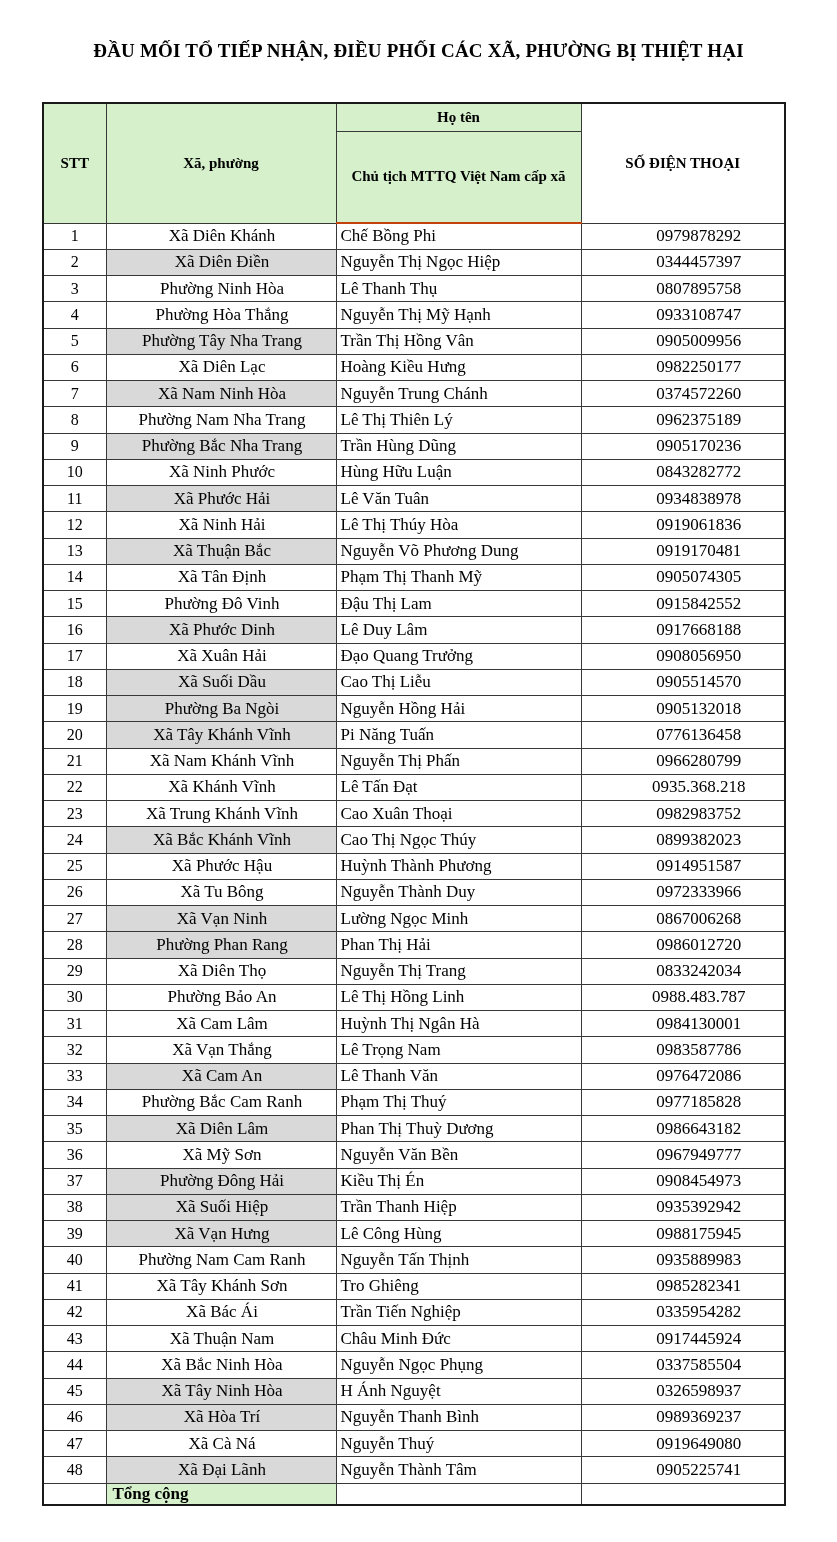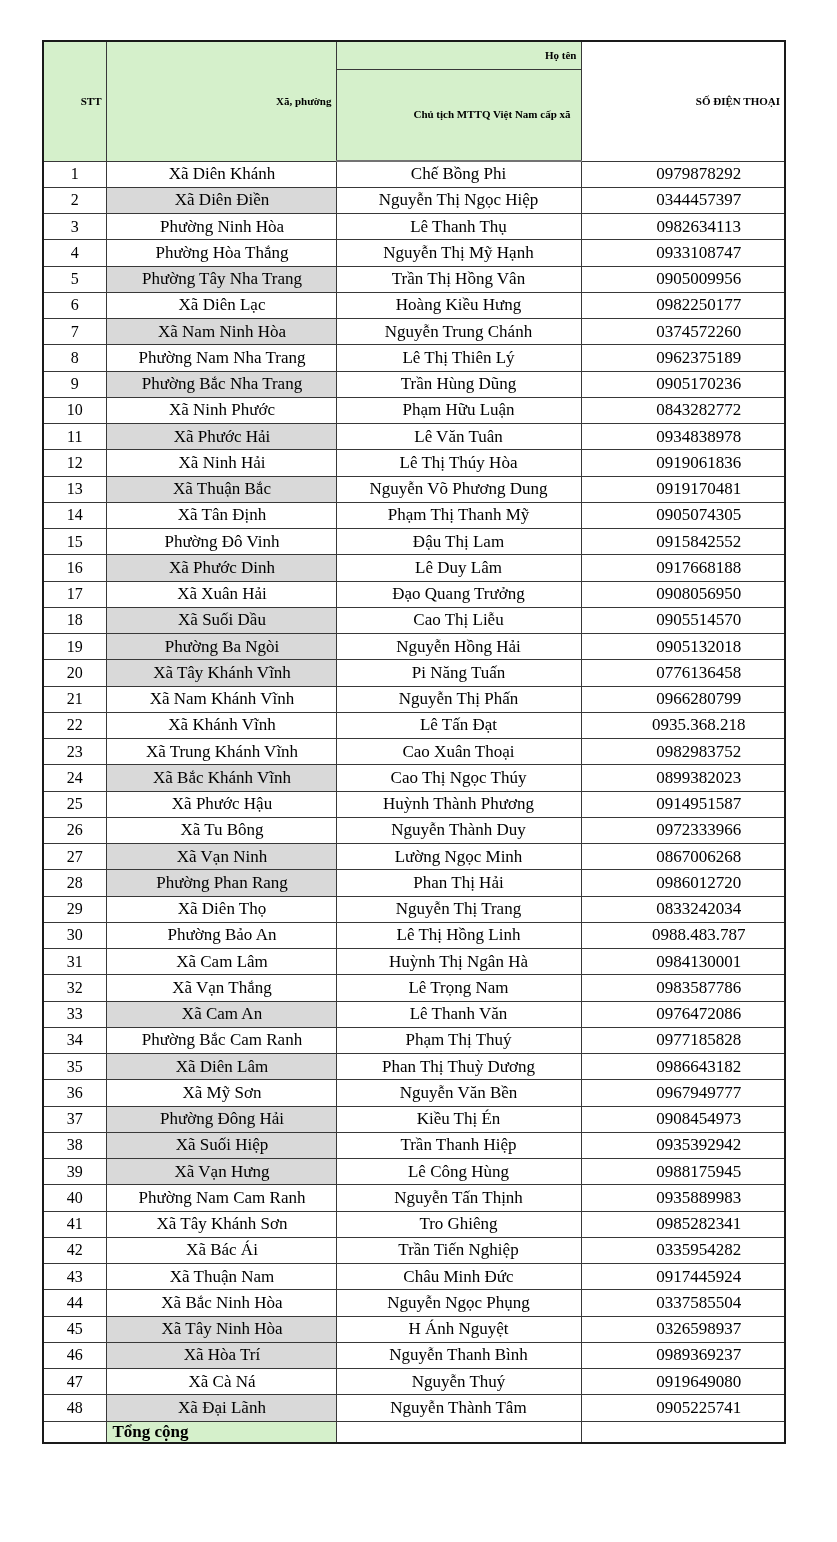--- a/index.html
+++ b/index.html
@@ -39,59 +39,60 @@
   col.c2 { width: 230px; }
   col.c3 { width: 245px; }
   col.c4 { width: 204px; }
   th, td {
     border: 1px solid #383838;
     padding: 0 4px;
     overflow: hidden;
     white-space: nowrap;
   }
   thead th {
-    font-size: 11px;
+    font-size: 15px;
     font-weight: bold;
-    text-align: right;
+    text-align: center;
     vertical-align: middle;
   }
   .green { background: var(--green, #d5f0cb); }
   .row-hoten { height: 28px; }
   .row-chutich { height: 92px; }
   th.chutich {
     white-space: normal;
     line-height: 1.25;
     padding: 0 10px;
   }
   tbody tr { height: 26.25px; }
   tbody td {
     font-size: 17px;
     vertical-align: middle;
   }
   td.c-stt  { text-align: center; font-size: 16px; }
   td.c-xa   { text-align: center; padding-left: 6px; }
-  td.c-ten  { text-align: center; }
+  td.c-ten  { }
   td.c-phone{ text-align: center; padding-left: 36px; }
   td.shaded { background: var(--gray, #d9d9d9); }
   tfoot tr { height: 15px; }
   td.total-label {
     background: var(--green, #d5f0cb);
     font-weight: bold;
     font-size: 17px;
     text-align: left;
     padding-left: 6px;
     vertical-align: middle;
   }
-  thead tr.row-chutich th { border-bottom: 2px solid #737373; }
+  thead tr.row-chutich th { border-bottom: 2px solid #c2410c; }
 </style>
 </head>
 <body>
 
 <div class="page">
 
+  <h1 class="page-title">ĐẦU MỐI TỔ TIẾP NHẬN, ĐIỀU PHỐI CÁC XÃ, PHƯỜNG BỊ THIỆT HẠI</h1>
 
   <table class="contact-table">
     <colgroup>
       <col class="c1">
         <col class="c2">
         <col class="c3">
         <col class="c4">
     </colgroup>
     <thead>
       <tr class="row-hoten">
@@ -114,21 +115,21 @@
         <tr>
           <td class="c-stt">2</td>
           <td class="c-xa shaded">Xã Diên Điền</td>
           <td class="c-ten">Nguyễn Thị Ngọc Hiệp</td>
           <td class="c-phone">0344457397</td>
         </tr>
         <tr>
           <td class="c-stt">3</td>
           <td class="c-xa">Phường Ninh Hòa</td>
           <td class="c-ten">Lê Thanh Thụ</td>
-          <td class="c-phone">0982634113</td>
+          <td class="c-phone">0807895758</td>
         </tr>
         <tr>
           <td class="c-stt">4</td>
           <td class="c-xa">Phường Hòa Thắng</td>
           <td class="c-ten">Nguyễn Thị Mỹ Hạnh</td>
           <td class="c-phone">0933108747</td>
         </tr>
         <tr>
           <td class="c-stt">5</td>
           <td class="c-xa shaded">Phường Tây Nha Trang</td>
@@ -155,21 +156,21 @@
         </tr>
         <tr>
           <td class="c-stt">9</td>
           <td class="c-xa shaded">Phường Bắc Nha Trang</td>
           <td class="c-ten">Trần Hùng Dũng</td>
           <td class="c-phone">0905170236</td>
         </tr>
         <tr>
           <td class="c-stt">10</td>
           <td class="c-xa">Xã Ninh Phước</td>
-          <td class="c-ten">Phạm Hữu Luận</td>
+          <td class="c-ten">Hùng Hữu Luận</td>
           <td class="c-phone">0843282772</td>
         </tr>
         <tr>
           <td class="c-stt">11</td>
           <td class="c-xa shaded">Xã Phước Hải</td>
           <td class="c-ten">Lê Văn Tuân</td>
           <td class="c-phone">0934838978</td>
         </tr>
         <tr>
           <td class="c-stt">12</td>

